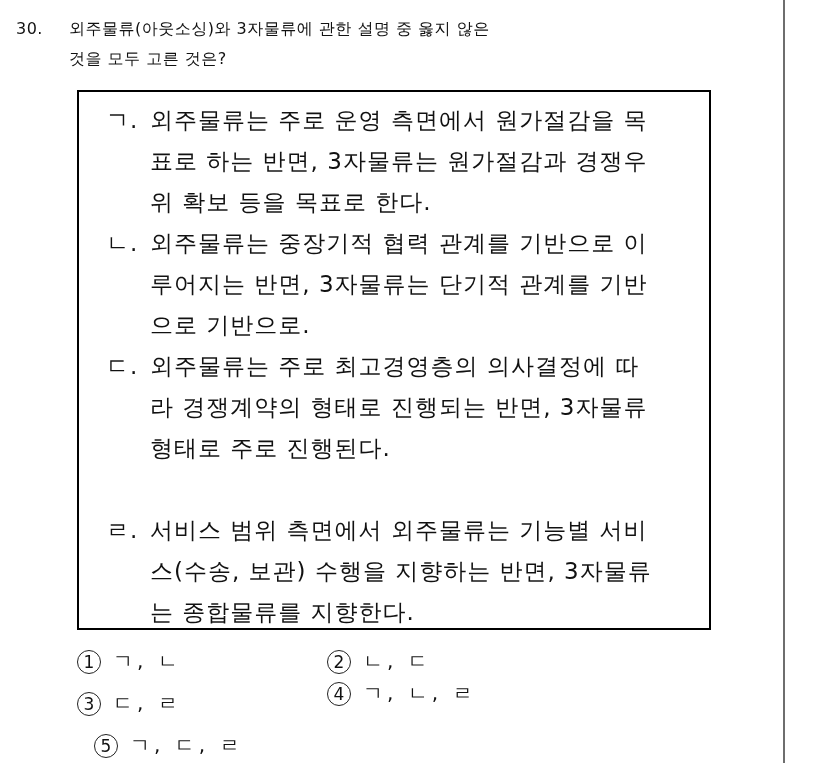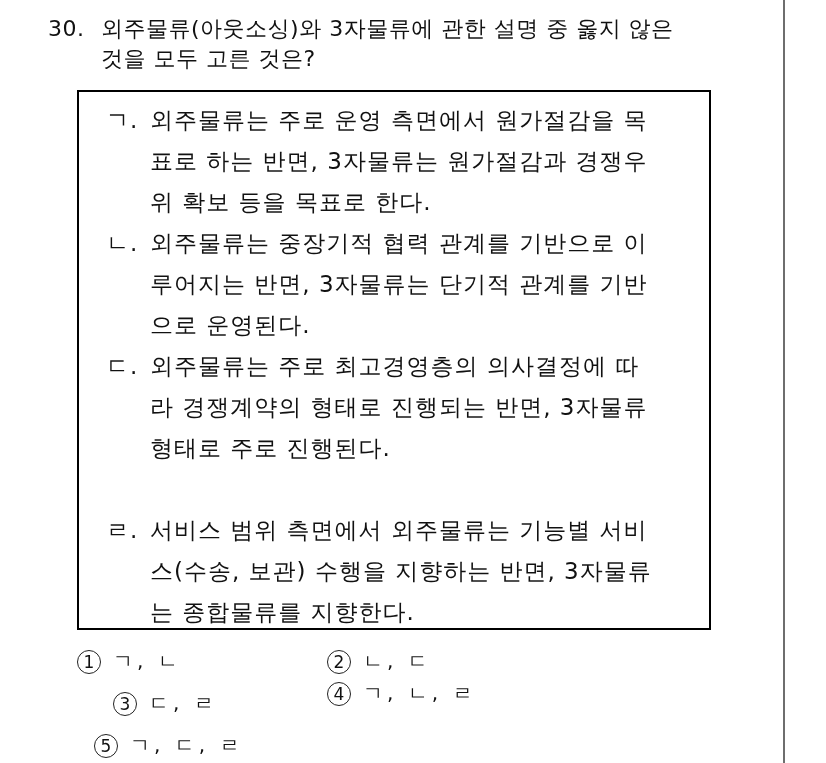--- a/index.html
+++ b/index.html
@@ -21,24 +21,23 @@
       top: 0;
       width: 2px;
       height: 763px;
       background: #6e6e6e;
     }
     .question {
       position: absolute;
       left: 16px;
       top: 14px;
       width: 720px;
-      font-size: 22px;
+      font-size: 16px;
       line-height: 30px;
       letter-spacing: 0.5px;
-      margin-left: 32px;
     }
     .question .num {
       display: inline-block;
       width: 53px;
     }
     .question .line2 {
       padding-left: 53px;
     }
     .statement-box {
       position: absolute;
@@ -112,21 +111,21 @@
   <div class="statement" style="top:8px;">
     <span class="marker">ㄱ.</span>
     <span class="line">외주물류는 주로 운영 측면에서 원가절감을 목</span>
     <span class="line">표로 하는 반면, 3자물류는 원가절감과 경쟁우</span>
     <span class="line">위 확보 등을 목표로 한다.</span>
   </div>
   <div class="statement" style="top:131px;">
     <span class="marker">ㄴ.</span>
     <span class="line">외주물류는 중장기적 협력 관계를 기반으로 이</span>
     <span class="line">루어지는 반면, 3자물류는 단기적 관계를 기반</span>
-    <span class="line">으로 운영된다.</span>
+    <span class="line">으로 기반으로.</span>
   </div>
   <div class="statement" style="top:254px;">
     <span class="marker">ㄷ.</span>
     <span class="line">외주물류는 주로 최고경영층의 의사결정에 따</span>
     <span class="line">라 경쟁계약의 형태로 진행되는 반면, 3자물류</span>
     <span class="line">형태로 주로 진행된다.</span>
   </div>
   <div class="statement" style="top:418px;">
     <span class="marker">ㄹ.</span>
     <span class="line">서비스 범위 측면에서 외주물류는 기능별 서비</span>
@@ -135,21 +134,21 @@
   </div>
 </div>
 
 <div class="choices">
   <div class="choice" style="left:0; top:0;">
     <span class="circ">1</span><span class="val">ㄱ, ㄴ</span>
   </div>
   <div class="choice" style="left:250px; top:0;">
     <span class="circ">2</span><span class="val">ㄴ, ㄷ</span>
   </div>
-  <div class="choice" style="left:0; top:42px;margin-left:36px;">
+  <div class="choice" style="left:0; top:42px;">
     <span class="circ">3</span><span class="val">ㄷ, ㄹ</span>
   </div>
   <div class="choice" style="left:250px; top:32px;">
     <span class="circ">4</span><span class="val">ㄱ, ㄴ, ㄹ</span>
   </div>
   <div class="choice" style="left:0; top:84px;margin-left:17px;">
     <span class="circ">5</span><span class="val">ㄱ, ㄷ, ㄹ</span>
   </div>
 </div>
 

